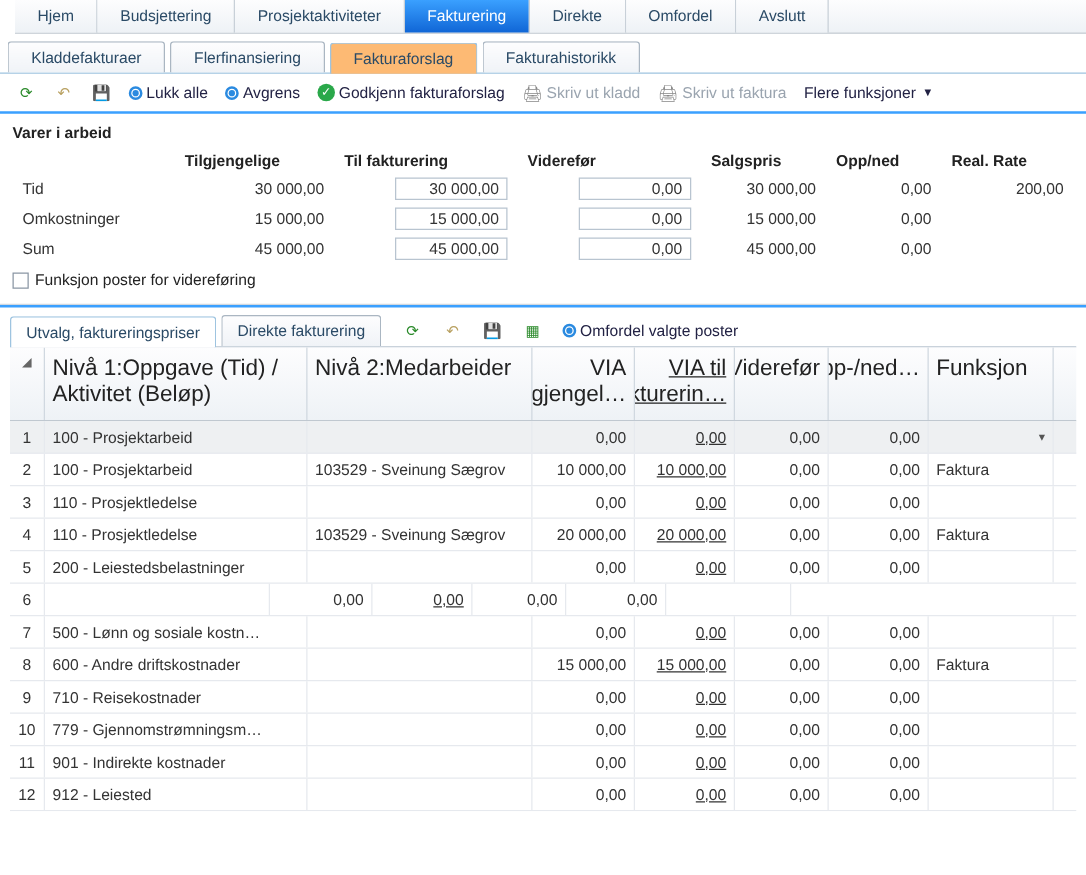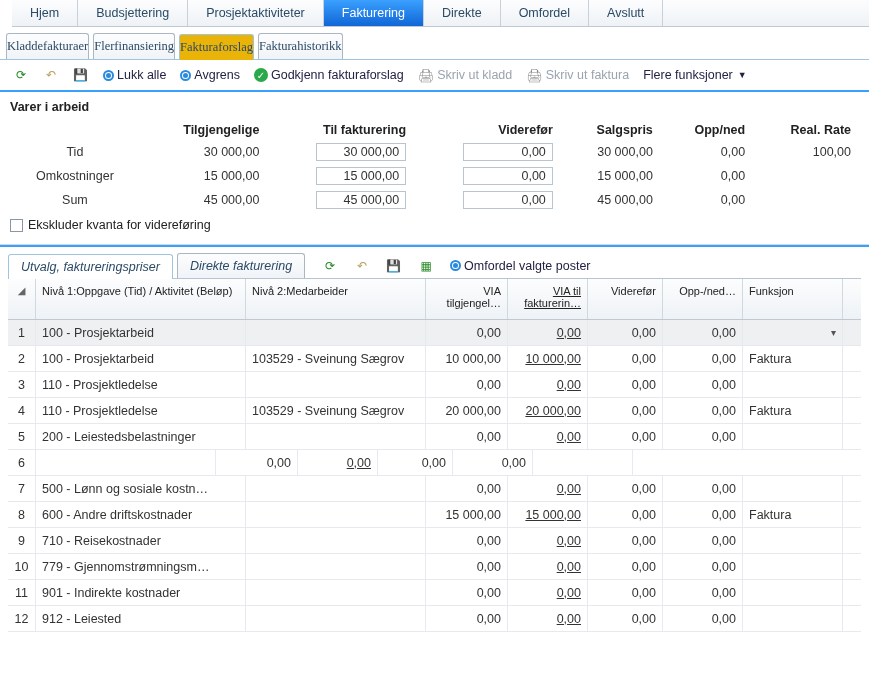--- a/index.html
+++ b/index.html
@@ -19,32 +19,31 @@
     color: #2a4a66;
     background: linear-gradient(#fdfdfe,#eef2f6);
   }
   .main-tab.active {
     background: linear-gradient(#3aa0ff,#1066d6);
     color: #fff;
   }
   
   .sub-tabs { display: flex; padding: 6px 6px 0 6px; border-bottom: 1px solid #9ec4e0; }
   .sub-tab {
-    padding: 5px 0;
+    padding: 5px 18px;
     border: 1px solid #aab6c2;
     border-bottom: none;
     border-radius: 3px 3px 0 0;
     background: linear-gradient(#fdfdfe,#f0f3f7);
     margin-right: 4px;
     cursor: pointer;
     color: #2a4a66;
-    font-family: Liberation Serif, serif;
   }
   .sub-tab.active {
-    background: #eab308;
+    background: #fdba74;
     position: relative;
     top: 1px;
     border-color: #9ec4e0;
   }
   
   .toolbar {
     display: flex; align-items: center;
     padding: 5px 8px;
     border-bottom: 2px solid #3aa0ff;
     gap: 4px;
@@ -69,45 +68,45 @@
   .check-circle {
     width: 14px; height: 14px; border-radius: 50%; background:#2aa84a; color:#fff; display:inline-flex;align-items:center;justify-content:center; font-size:10px;
   }
   .printer-icon { color:#888; font-size:13px; }
   .caret { font-size: 9px; margin-left:2px; }
 
   
   .panel { padding: 8px 10px 12px 10px; border-bottom: 1px solid #d0d8e0; }
   .panel-title { font-weight: bold; margin-bottom: 6px; color:#222; }
   .summary-table { width: 100%; border-collapse: collapse; }
-  .summary-table th { text-align: right; font-weight: bold; padding: 3px 8px; color:#222; }
+  .summary-table th { text-align: left; font-weight: bold; padding: 3px 8px; color:#222; }
   .summary-table th:first-child { text-align:left; }
   .summary-table td { text-align: right; padding: 3px 8px; color:#333; }
-  .summary-table td:first-child { text-align:center; }
+  .summary-table td:first-child { text-align:left; }
   .summary-table .inputcell { border:1px solid #b8c4d0; display:inline-block; min-width:90px; padding:1px 6px; text-align:right; background:#fff;}
   .chkrow { padding-top:6px; display:flex; align-items:center; gap:5px; }
   .chkbox { width:13px; height:13px; border:1px solid #8a96a4; background:#fff; }
 
   
   .bottom-tab-row { display:flex; align-items:center; padding: 6px 8px 0 8px; border-top: 2px solid #3aa0ff; gap:4px; }
   .btab {
     padding:5px 12px;
     border:1px solid #aab6c2; border-bottom:none;
     border-radius:3px 3px 0 0;
     background:linear-gradient(#fdfdfe,#f0f3f7);
     cursor:pointer; color:#2a4a66;
   }
   .btab.active { background:#fff; position:relative; top:1px; border-color:#9ec4e0; }
   .btab-tools { display:flex; align-items:center; gap:6px; margin-left:8px; }
 
   
   .grid { border-top:1px solid #b8c4d0; margin:0 8px 0 8px; }
   .grid-head { display:flex; background:linear-gradient(#fdfdfe,#eef2f6); border-bottom:1px solid #c0c8d0; }
   .grid-head .gh {
-    padding:6px 6px 10px 6px; font-weight:normal; color:#222; font-size:11px;
+    padding:6px 6px 10px 6px; font-weight:normal; color:#222; font-size:18px;
     border-right:1px solid #d0d8e0;
     white-space:normal;
     overflow:hidden; text-overflow:ellipsis;
     display:flex; align-items:flex-start;
   }
   .rownum-col { width:28px; text-align:center; justify-content:center; }
   .grid-head .rownum-col { font-size:10px; color:#666; }
   .grid-body .grow { display:flex; border-bottom:1px solid #e6e9ee; height:26px; align-items:center; }
   .grow .gc { padding:0 6px; border-right:1px solid #e6e9ee; height:100%; display:flex; align-items:center; overflow:hidden; text-overflow:ellipsis; white-space:nowrap; color:#333;}
   .grow .num { justify-content:flex-end; }
@@ -193,21 +192,21 @@
         </tr>
       </thead>
     <tbody id="sum-body">
         <tr>
           <td>Tid</td>
           <td>30 000,00</td>
           <td><span class="inputcell">30 000,00</span></td>
           <td><span class="inputcell">0,00</span></td>
           <td>30 000,00</td>
           <td>0,00</td>
-          <td>100,00</td>
+          <td>200,00</td>
         </tr>
         <tr>
           <td>Omkostninger</td>
           <td>15 000,00</td>
           <td><span class="inputcell">15 000,00</span></td>
           <td><span class="inputcell">0,00</span></td>
           <td>15 000,00</td>
           <td>0,00</td>
           <td></td>
         </tr>
@@ -217,26 +216,26 @@
           <td><span class="inputcell">45 000,00</span></td>
           <td><span class="inputcell">0,00</span></td>
           <td>45 000,00</td>
           <td>0,00</td>
           <td></td>
         </tr>
       </tbody>
   </table>
   <div class="chkrow">
     <span class="chkbox"></span>
-    <span>Ekskluder kvanta for videreføring</span>
+    <span>Funksjon poster for videreføring</span>
   </div>
 </div>
 
 <div class="bottom-tab-row">
-  <div id="btabs" style="display:flex; gap:4px;font-style:italic;">
+  <div id="btabs" style="display:flex; gap:4px;">
       <div class="btab active">Utvalg, faktureringspriser</div>
       <div class="btab">Direkte fakturering</div>
     </div>
   <div class="btab-tools">
     <span class="tool-btn">
         <span class="tool-icon" style="color:#2a8a2a;">⟳</span>
       </span>
     <span class="tool-btn tool-disabled">
         <span class="tool-icon" style="color:#b8a060;">↶</span>
       </span>

